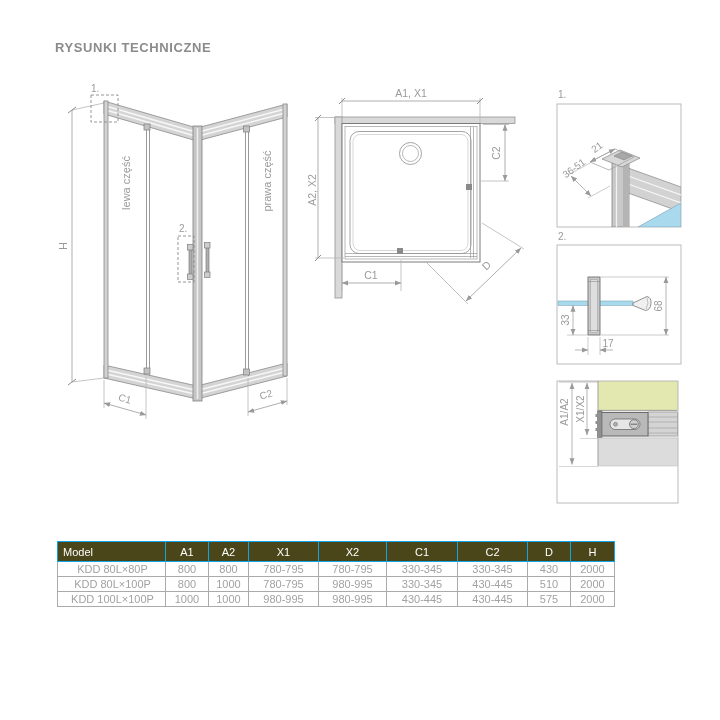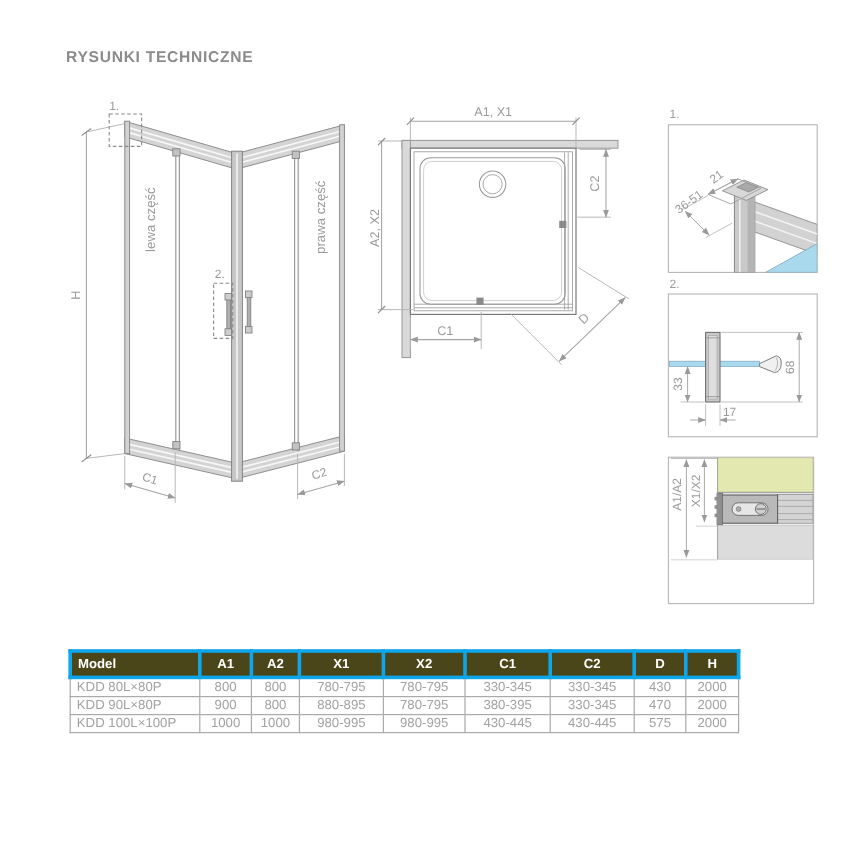--- a/index.html
+++ b/index.html
@@ -6,26 +6,26 @@
   .page{position:relative;width:720px;height:716px;background:#fff;overflow:hidden;
         font-family:"Liberation Sans",sans-serif;}
   .page-title{position:absolute;left:55px;top:40px;margin:0;font-size:13px;font-weight:700;
               color:#8b8b8b;letter-spacing:.6px;}
   svg.drawings{position:absolute;left:0;top:0;}
   svg text{font-family:"Liberation Sans",sans-serif;font-size:10.5px;fill:#9a9a9a;}
   svg text.lbl-sm{font-size:10px;}
   svg text.lbl-panel{font-size:11px;}
   .dims-table{position:absolute;left:57px;top:541px;border-collapse:collapse;table-layout:fixed;
               width:557px;font-size:11px;color:#a2a2a2;}
-  .dims-table th{background:#4a4619;color:#ffffff;font-weight:700;height:19px;padding:0 4px;
-                 border:3px solid #0ea5e9;text-align:center;}
+  .dims-table th{background:#4a4619;color:#ffffff;font-weight:400;height:19px;padding:0 4px;
+                 border:1px solid #0ea5e9;text-align:center;}
   .dims-table th:first-child{text-align:left;padding-left:5px;}
   .dims-table td{border:1px solid #aaaaaa;height:14px;padding:0 3px;text-align:center;
                  white-space:nowrap;overflow:hidden;}
-  .dims-table td:first-child{text-align:left;padding-left:5px;}
+  .dims-table td:first-child{text-align:center;padding-left:5px;}
   .dims-table{border:1px solid #999;}
 </style>
 </head>
 <body>
 
 <div class="page">
 
   <h1 class="page-title">RYSUNKI TECHNICZNE</h1>
 
   <svg class="drawings" width="720" height="540" viewBox="0 0 720 540">
@@ -292,28 +292,28 @@
           <td>800</td>
           <td>800</td>
           <td>780-795</td>
           <td>780-795</td>
           <td>330-345</td>
           <td>330-345</td>
           <td>430</td>
           <td>2000</td>
         </tr>
         <tr>
-          <td>KDD 90L×80P</td>
-          <td>900</td>
+          <td>KDD 80L×100P</td>
           <td>800</td>
-          <td>880-895</td>
+          <td>1000</td>
           <td>780-795</td>
-          <td>380-395</td>
+          <td>980-995</td>
           <td>330-345</td>
-          <td>470</td>
+          <td>430-445</td>
+          <td>510</td>
           <td>2000</td>
         </tr>
         <tr>
           <td>KDD 100L×100P</td>
           <td>1000</td>
           <td>1000</td>
           <td>980-995</td>
           <td>980-995</td>
           <td>430-445</td>
           <td>430-445</td>

